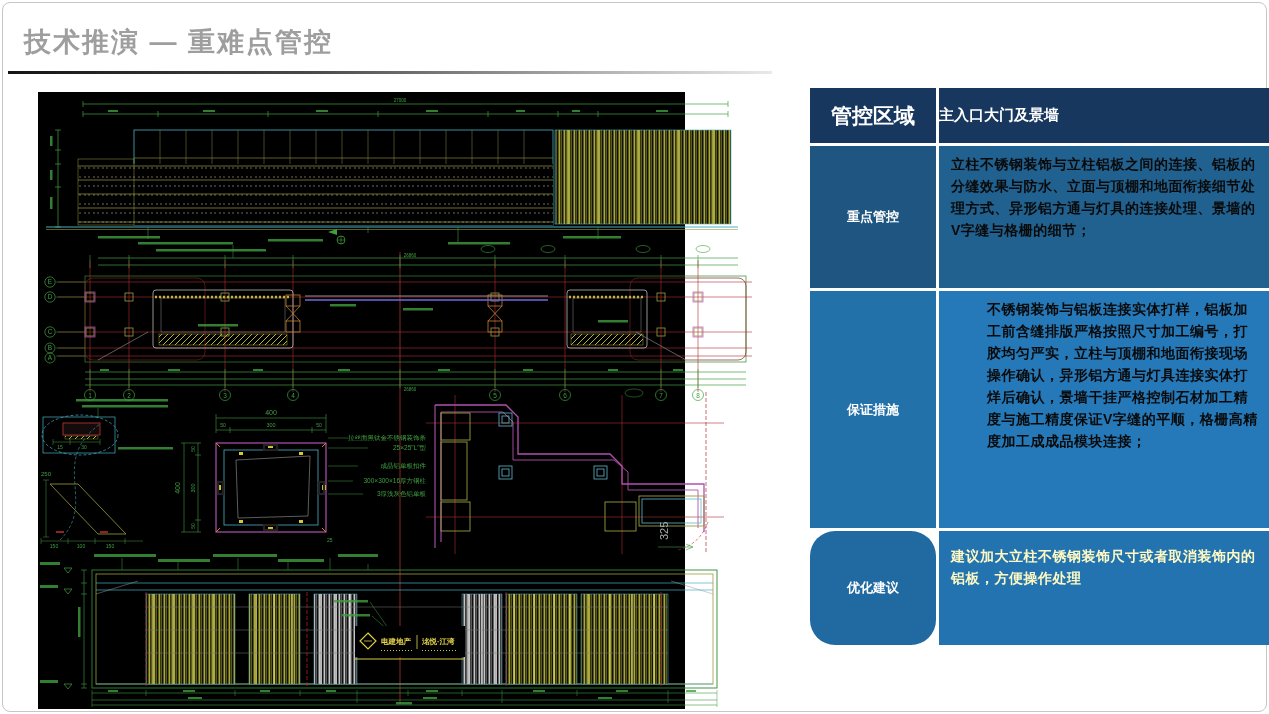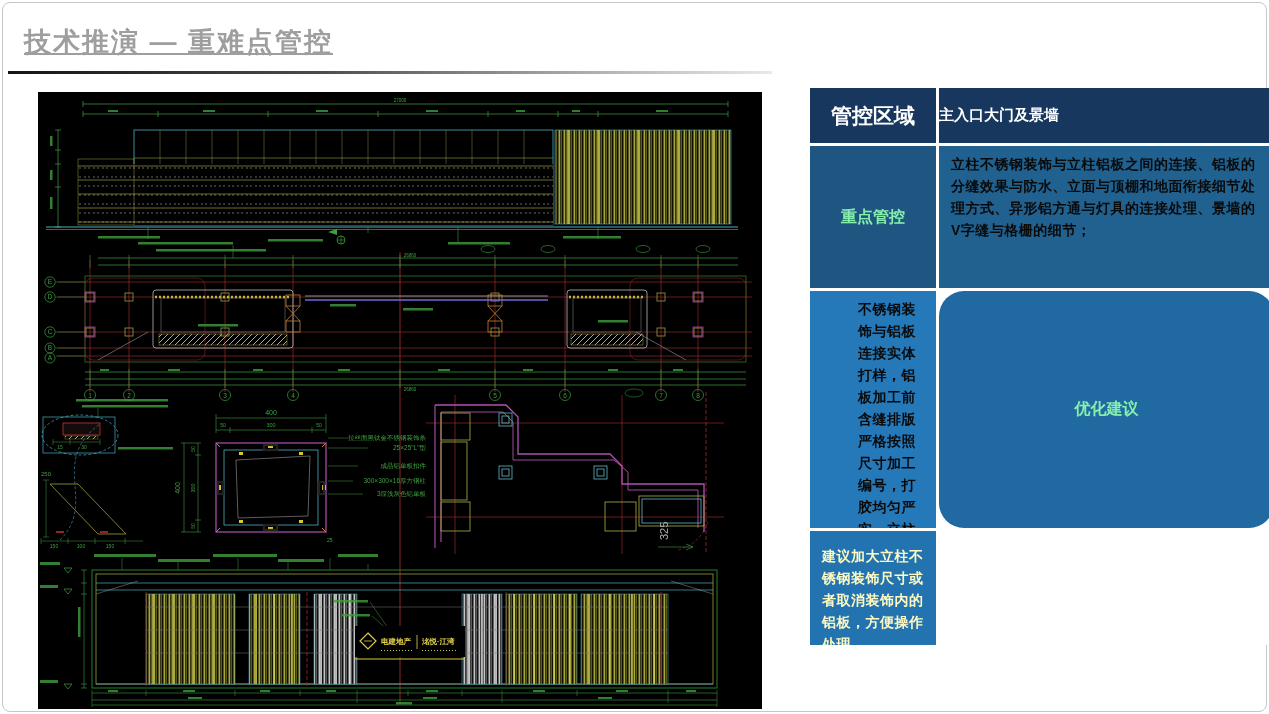--- a/index.html
+++ b/index.html
@@ -1,29 +1,29 @@
 <!DOCTYPE html>
 <html><head>
 <meta charset="utf-8">
 <style>
   html,body{margin:0;padding:0;background:#fff;}
   body{width:1269px;height:714px;position:relative;overflow:hidden;
        font-family:"Liberation Sans","DejaVu Sans",sans-serif;}
   .slide-border{position:absolute;inset:2px;border:1px solid #c6c6c6;border-radius:8px;pointer-events:none;}
   .page-title{position:absolute;left:24px;top:24px;font-size:27px;font-weight:bold;
-       color:#9e9e9e;letter-spacing:2px;text-shadow:1px 1px 0 #ffffff;text-decoration:underline;}
+       color:#9e9e9e;letter-spacing:2px;text-shadow:1px 1px 0 #ffffff;}
   .title-rule{position:absolute;left:8px;top:71px;width:764px;height:3px;
        background:linear-gradient(to right,#141414 0%,#4a4a4a 40%,#b9b9b9 80%,#e9e9e9 100%);}
-  .cad-wrap{position:absolute;left:38px;top:92px;width:724px;height:617px;background:#000;}
+  .cad-wrap{position:absolute;left:38px;top:92px;width:647px;height:617px;background:#000;}
   
   .ctl-table{position:absolute;left:810px;top:88px;width:464px;height:557px;background:#fff;
        display:grid;grid-template-columns:126px 335px;grid-template-rows:55px 142px 237px 114px;
        gap:3px;}
   .cell{overflow:hidden;}
-  .lbl{display:flex;align-items:center;justify-content:center;font-size:16px;font-weight:700;color:#86efac;}
+  .lbl{display:flex;align-items:center;justify-content:center;font-size:13px;font-weight:700;color:#ffffff;}
   .hdr-lbl{background:#17375e;color:#fff;font-size:21px;}
   .hdr-val{background:#17375e;color:#fff;font-size:15px;font-weight:700;display:flex;align-items:center;}
   .r2l{background:#1e5681;} .r2c{background:#20618f;}
   .r3l{background:#2271a9;} .r3c{background:#2579b9;padding-left:36px;}
   .r4l{background:#2069a1;border-radius:25px;} .r4c{background:#2273af;}
   .content{font-size:14px;font-weight:600;line-height:22px;color:#0a0a0a;padding:7px 12px 4px 12px;letter-spacing:0.5px;}
   .r4c .content{color:#fef9c3;padding-top:14px;}
   
   .sm{fill:#3f9f3f;opacity:.8;}
   text.g{fill:#3fa03f;}
@@ -403,20 +403,21 @@
 
 <div class="ctl-table">
   <div class="cell lbl hdr-lbl">管控区域</div>
   <div class="cell hdr-val">主入口大门及景墙</div>
 
   <div class="cell lbl r2l">重点管控</div>
   <div class="cell r2c">
     <div class="content">立柱不锈钢装饰与立柱铝板之间的连接、铝板的分缝效果与防水、立面与顶棚和地面衔接细节处理方式、异形铝方通与灯具的连接处理、景墙的V字缝与格栅的细节；</div>
   </div>
 
+  <div class="cell lbl r3l">保证措施</div>
   <div class="cell r3c">
     <div class="content">不锈钢装饰与铝板连接实体打样，铝板加工前含缝排版严格按照尺寸加工编号，打胶均匀严实，立柱与顶棚和地面衔接现场操作确认，异形铝方通与灯具连接实体打烊后确认，景墙干挂严格控制石材加工精度与施工精度保证V字缝的平顺，格栅高精度加工成成品模块连接；</div>
   </div>
 
   <div class="cell lbl r4l">优化建议</div>
   <div class="cell r4c">
     <div class="content">建议加大立柱不锈钢装饰尺寸或者取消装饰内的铝板，方便操作处理</div>
   </div>
 </div>
 

